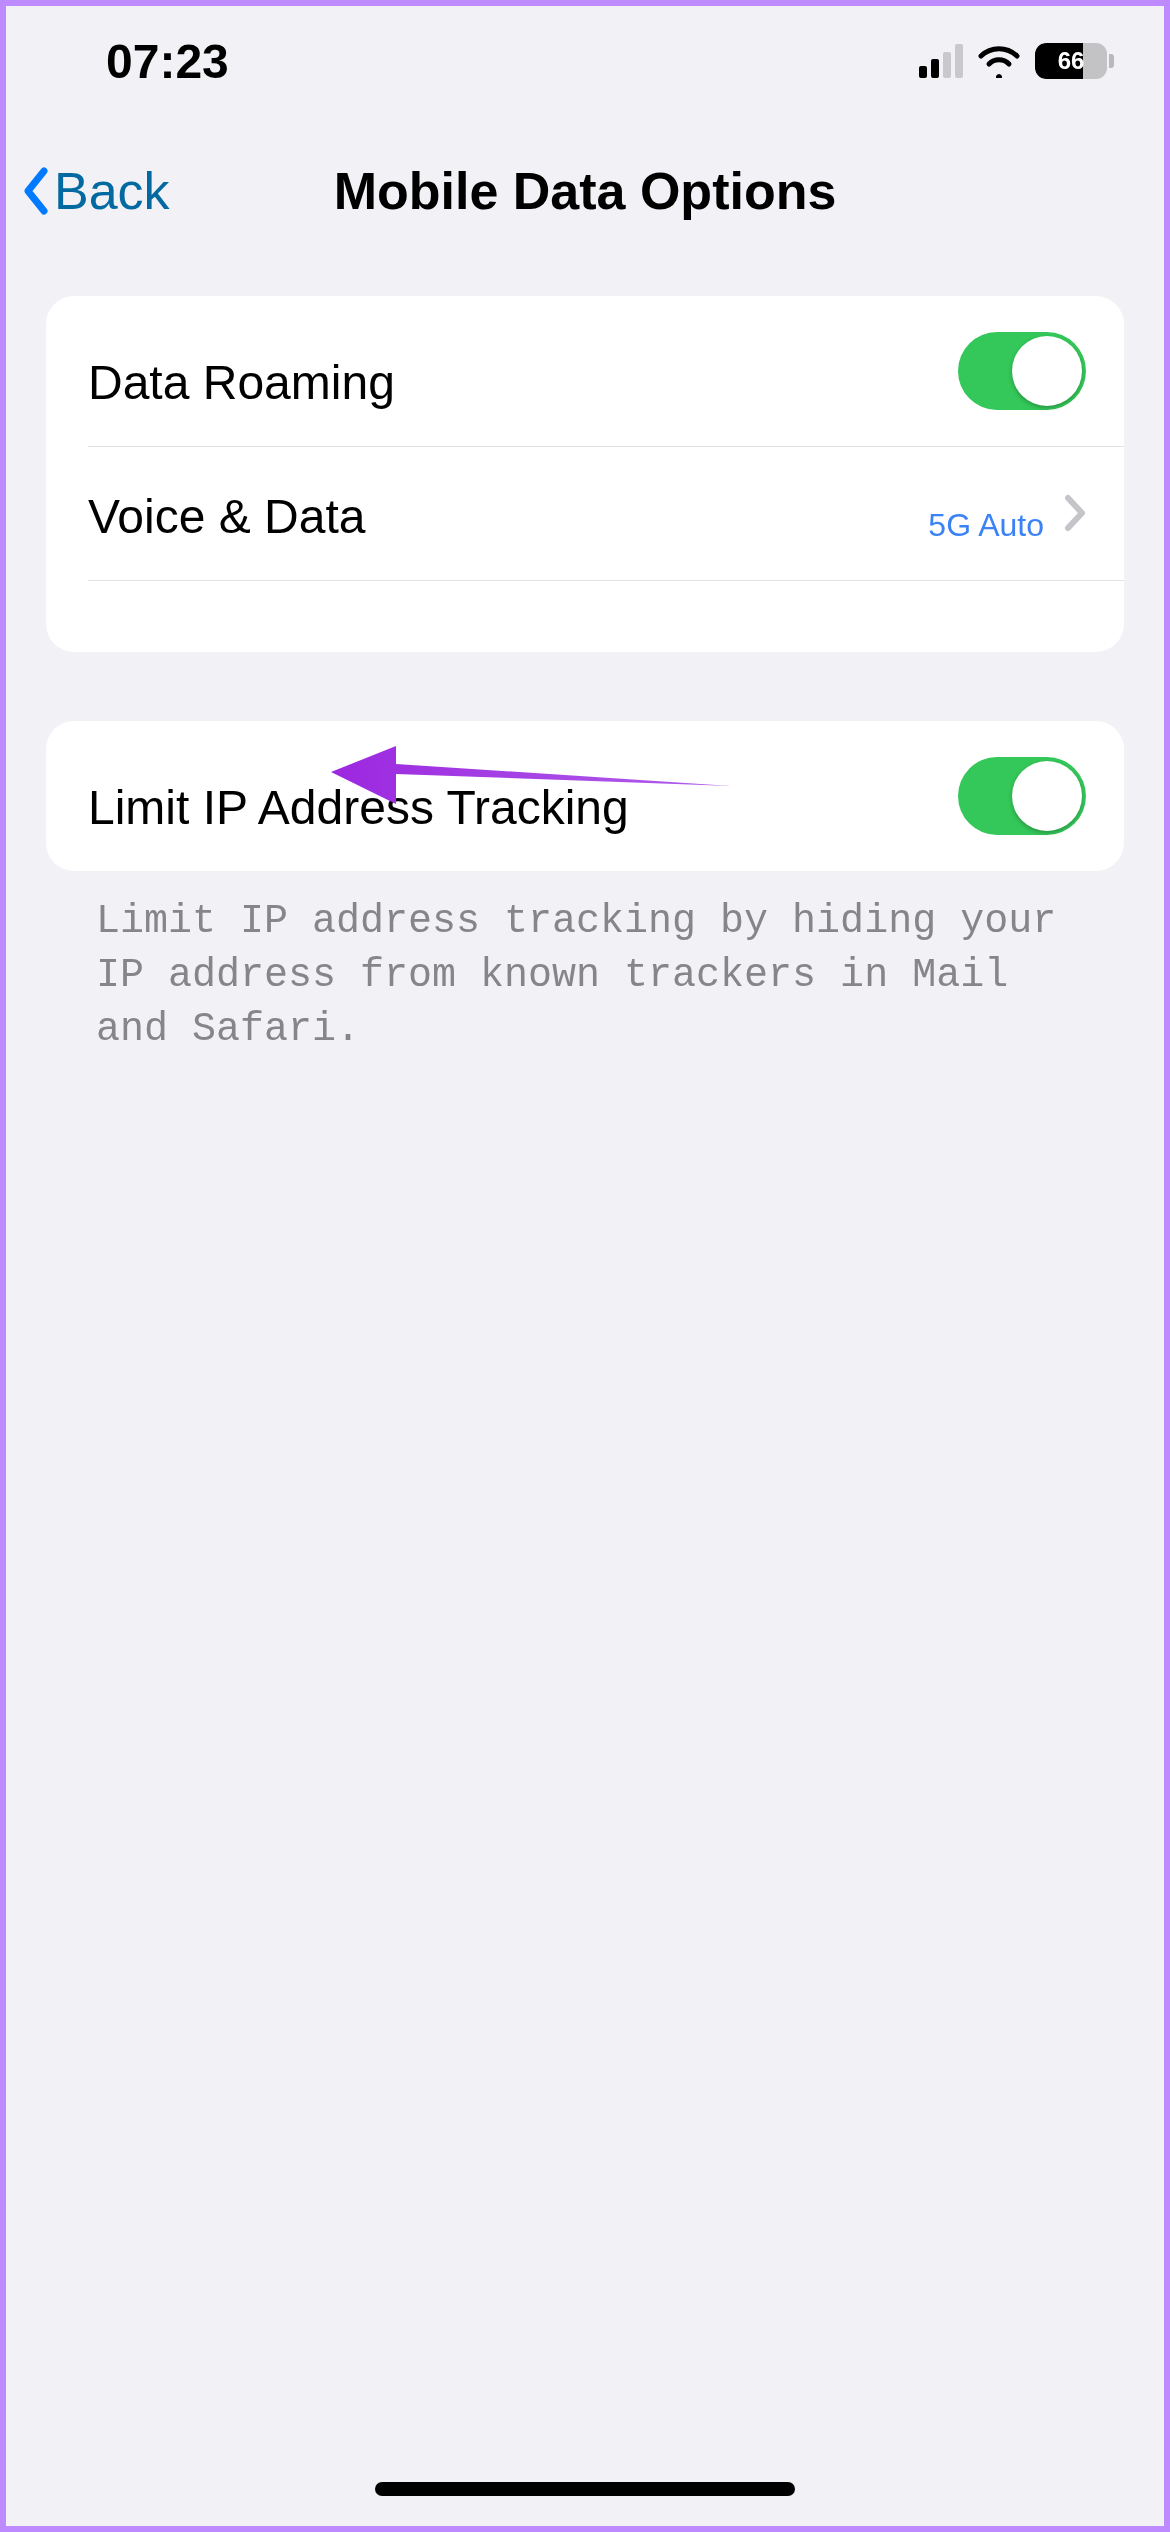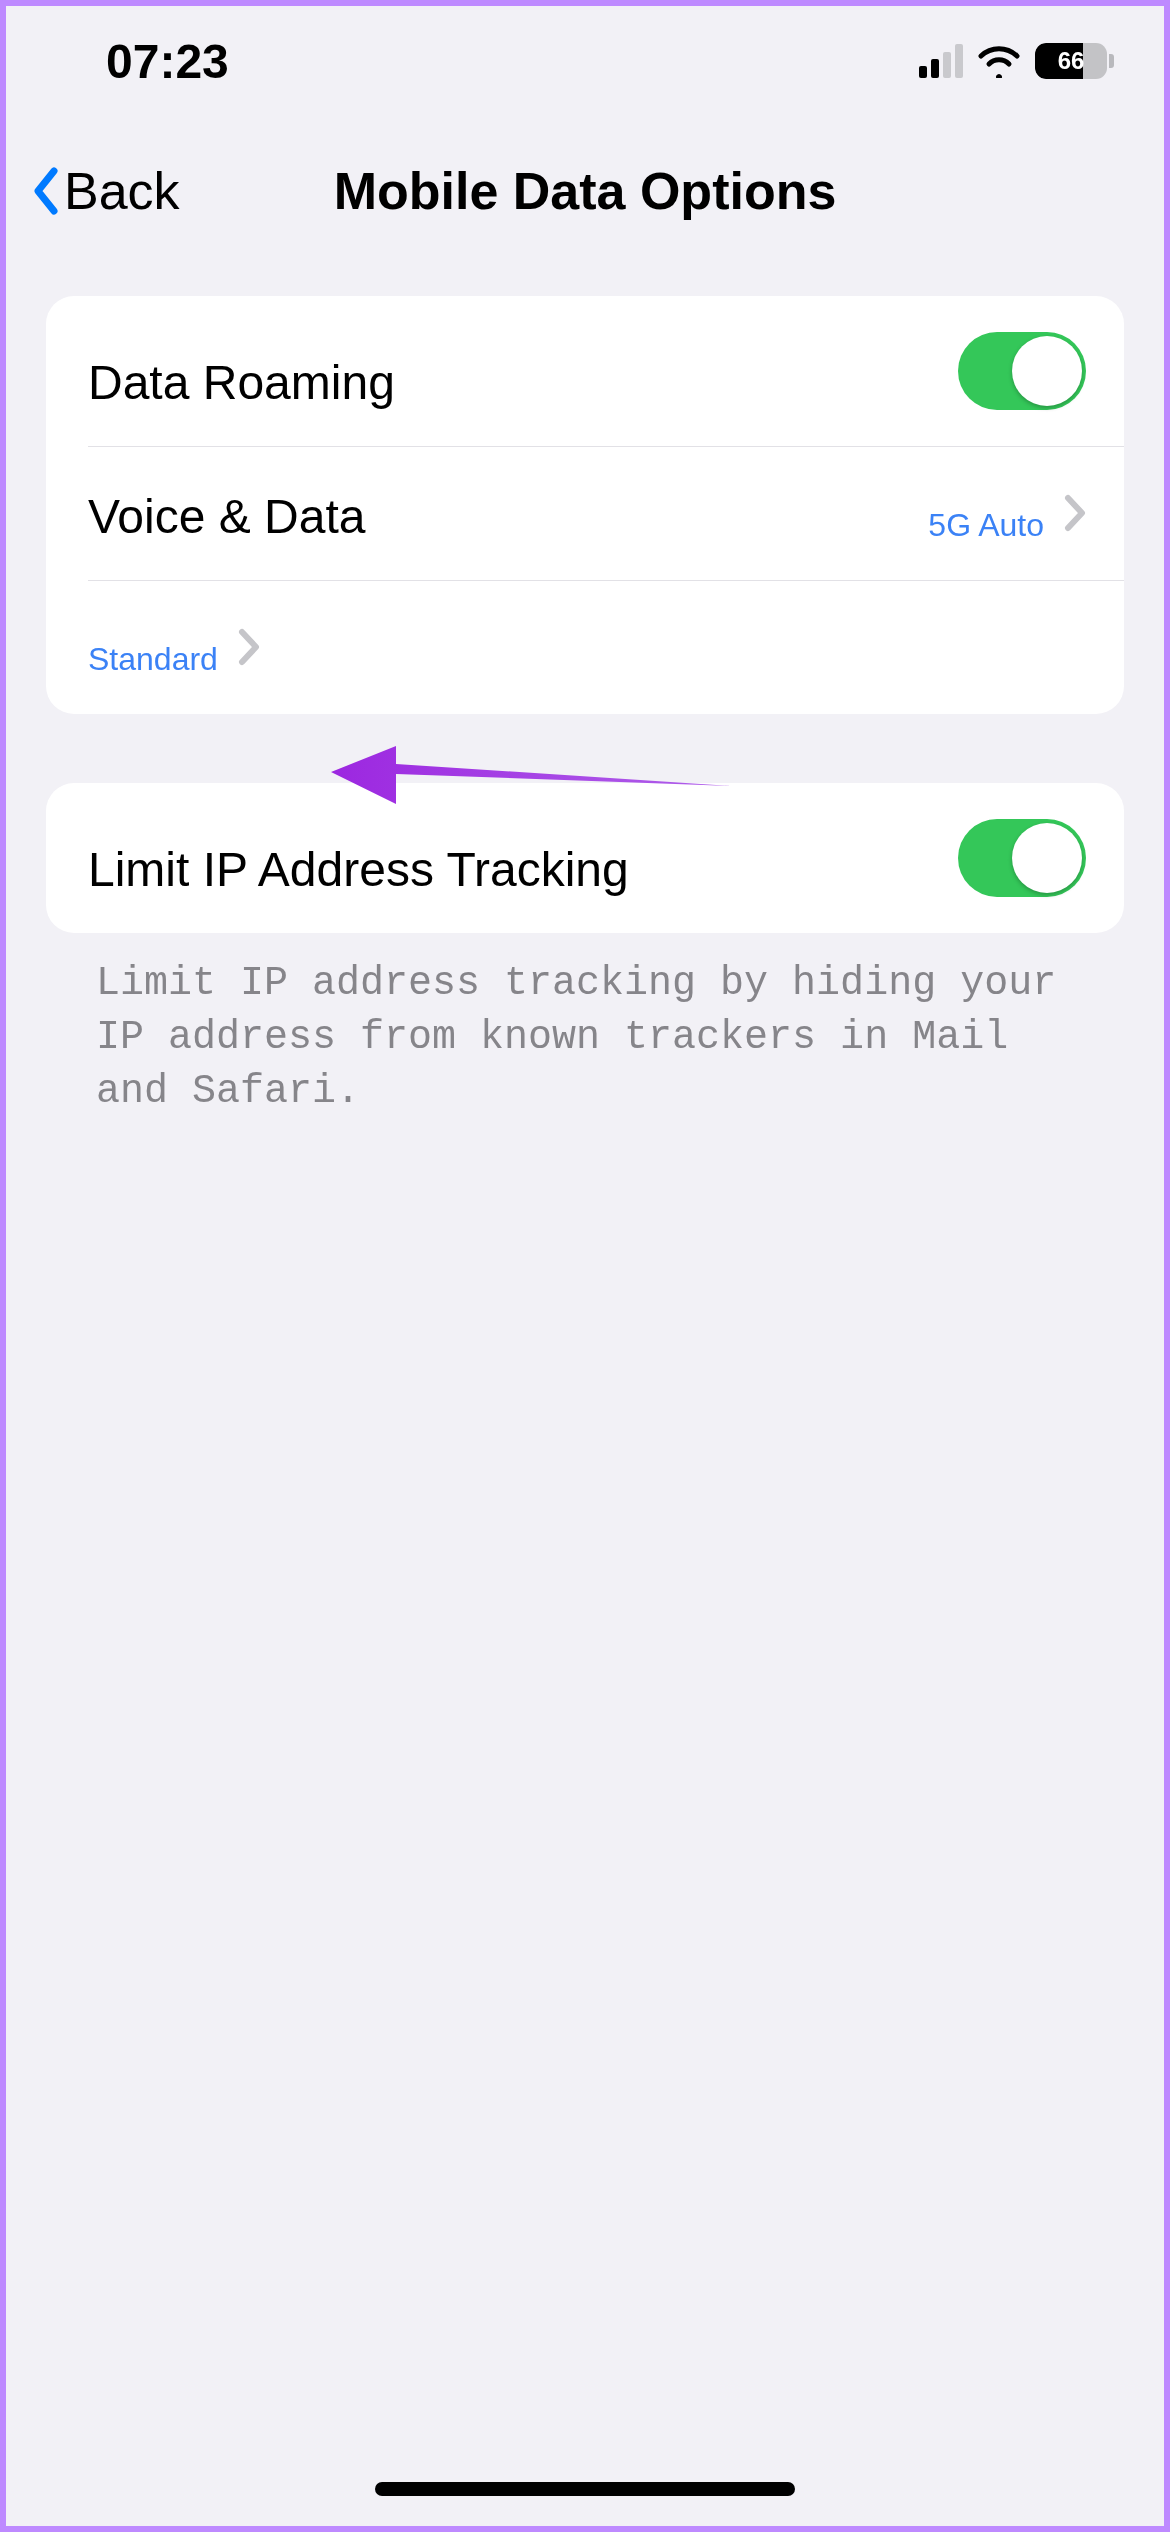--- a/index.html
+++ b/index.html
@@ -56,23 +56,23 @@
 
   
   .navbar {
     height: 150px;
     position: relative;
     display: flex;
     align-items: center;
     justify-content: center;
   }
   .back {
-    position: absolute; left: 24px; top: 50%; transform: translateY(-50%);
+    position: absolute; left: 14px; top: 50%; transform: translateY(-50%);
     display: flex; align-items: center;
-    color: #000000;
+    color: #0369a1;
     font-size: 52px;
     font-weight: 400;
   }
   .back .chev { margin-right: 4px; }
   .title { font-size: 52px; font-weight: 600; color:#000; }
 
   
   .content { padding: 0 40px; }
   .group {
     background: #ffffff;
@@ -177,26 +177,20 @@
       <div class="row">
         <span>Voice &amp; Data</span>
         <div class="right">
           <span class="value">5G Auto</span>
           <svg class="disclosure" width="22" height="38" viewBox="0 0 22 38">
             <path d="M4 4 L18 19 L4 34" stroke="#c5c5c9" stroke-width="6" fill="none" stroke-linecap="round" stroke-linejoin="round"></path>
           </svg>
         </div>
       </div>
       <div class="row">
-        <div class="right">
-          <span class="value">Standard</span>
-          <svg class="disclosure" width="22" height="38" viewBox="0 0 22 38">
-            <path d="M4 4 L18 19 L4 34" stroke="#c5c5c9" stroke-width="6" fill="none" stroke-linecap="round" stroke-linejoin="round"></path>
-          </svg>
-        </div>
       </div>
     </div>
 
     <div class="group">
       <div class="row">
         <span>Limit IP Address Tracking</span>
         <div class="toggle on">
           <div class="knob"></div>
         </div>
       </div>

